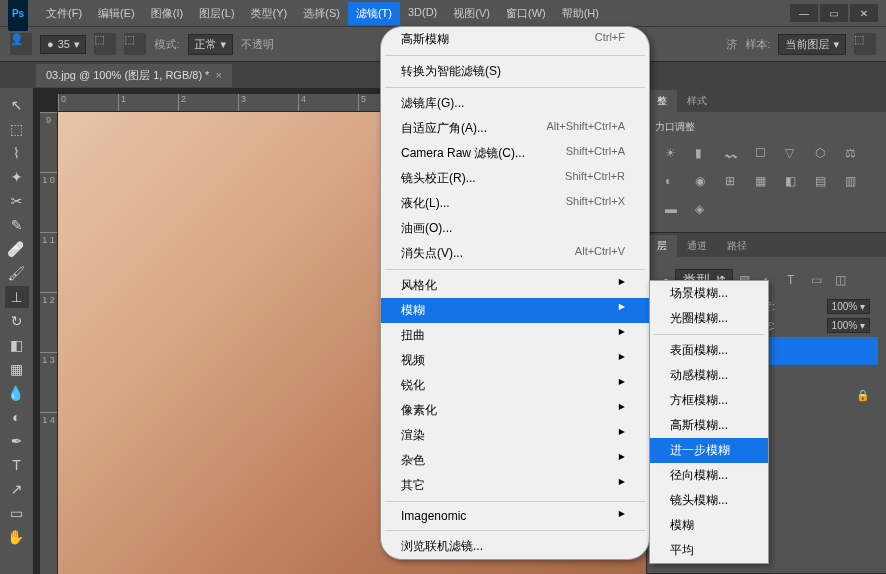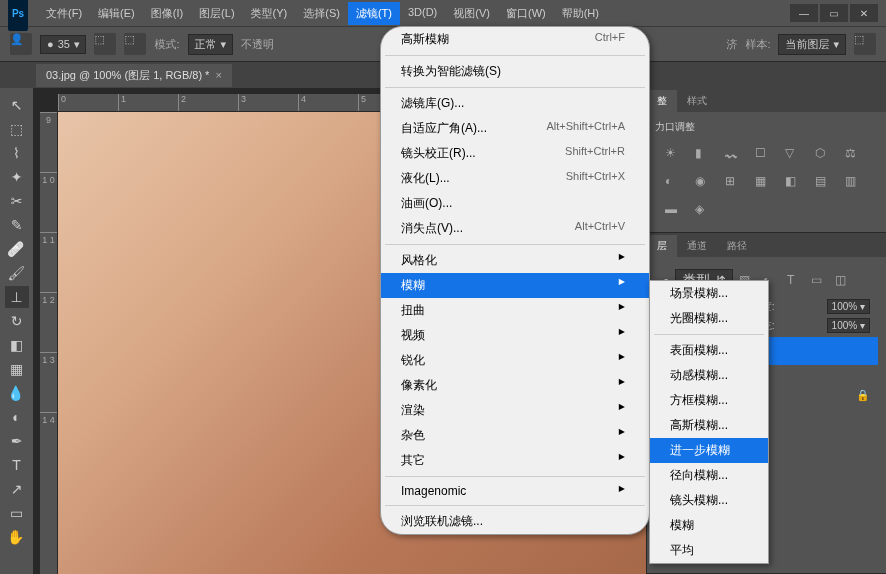--- a/index.html
+++ b/index.html
@@ -215,20 +215,24 @@
   <div id="fg1">
       <div class="dd-item">
         <span>滤镜库(G)...</span>
         <span class="sc"></span>
       </div>
       <div class="dd-item">
         <span>自适应广角(A)...</span>
         <span class="sc">Alt+Shift+Ctrl+A</span>
       </div>
       <div class="dd-item">
+        <span>Camera Raw 滤镜(C)...</span>
+        <span class="sc">Shift+Ctrl+A</span>
+      </div>
+      <div class="dd-item">
         <span>镜头校正(R)...</span>
         <span class="sc">Shift+Ctrl+R</span>
       </div>
       <div class="dd-item">
         <span>液化(L)...</span>
         <span class="sc">Shift+Ctrl+X</span>
       </div>
       <div class="dd-item">
         <span>油画(O)...</span>
         <span class="sc"></span>

